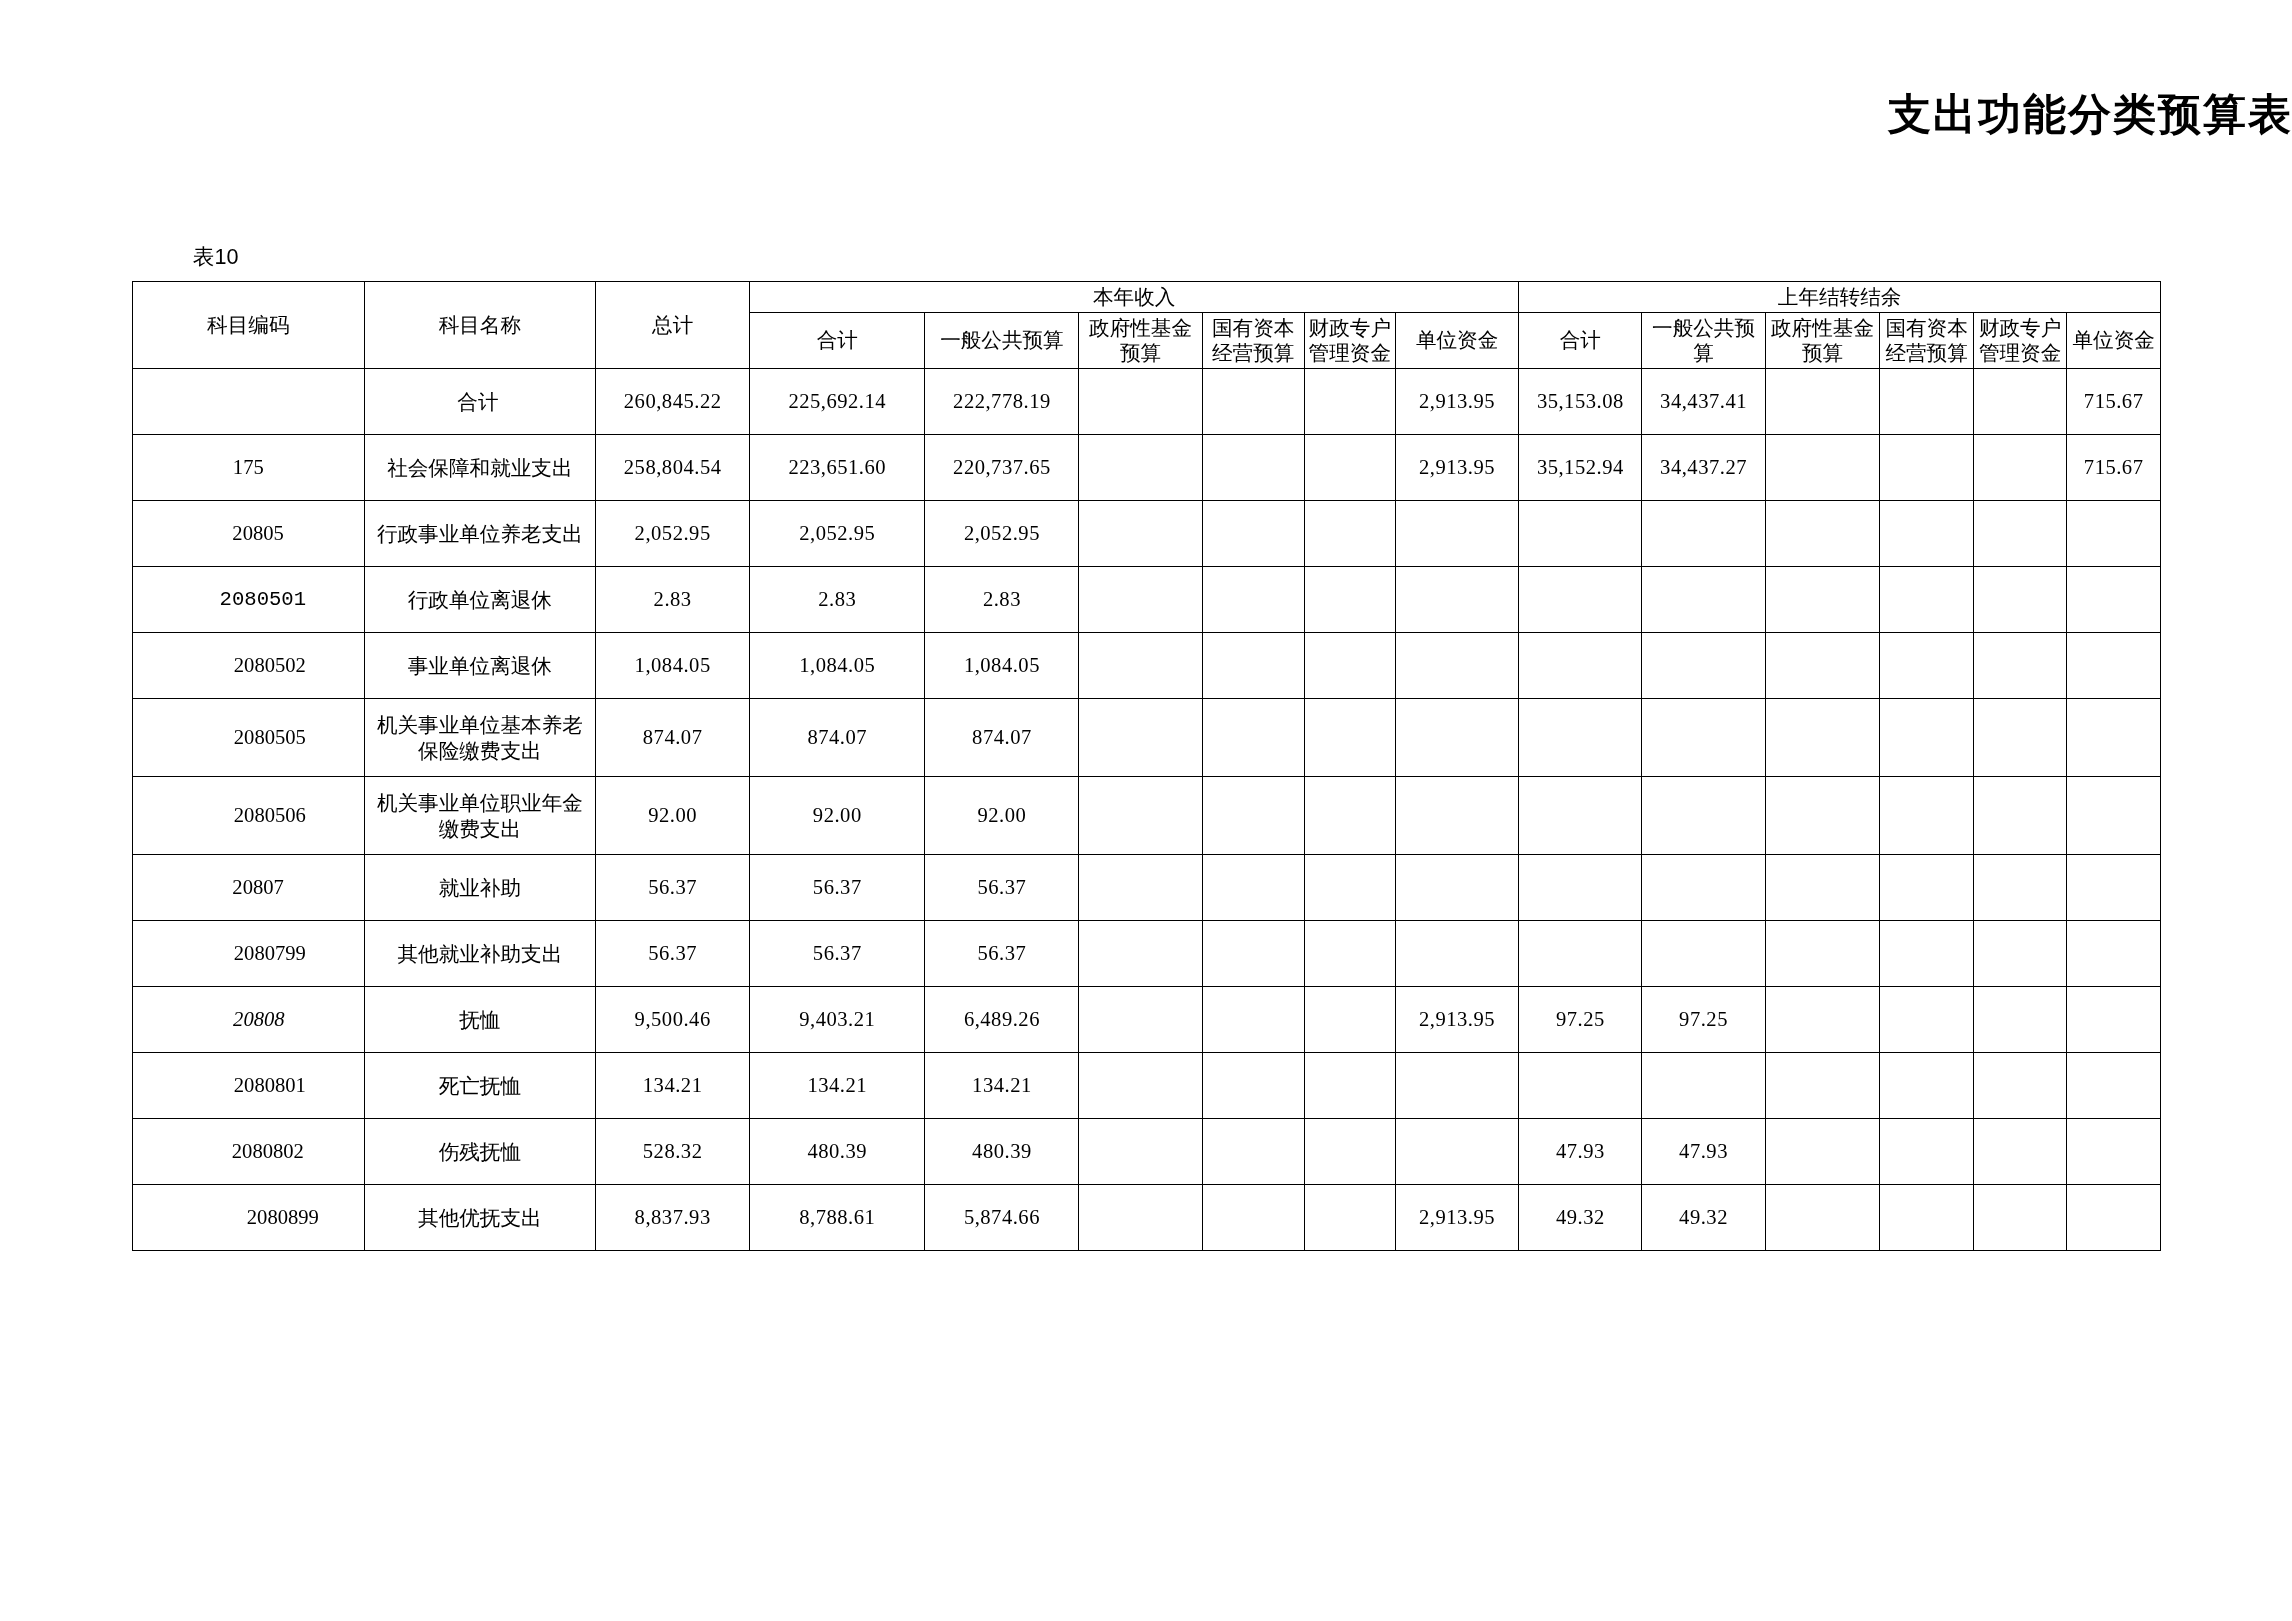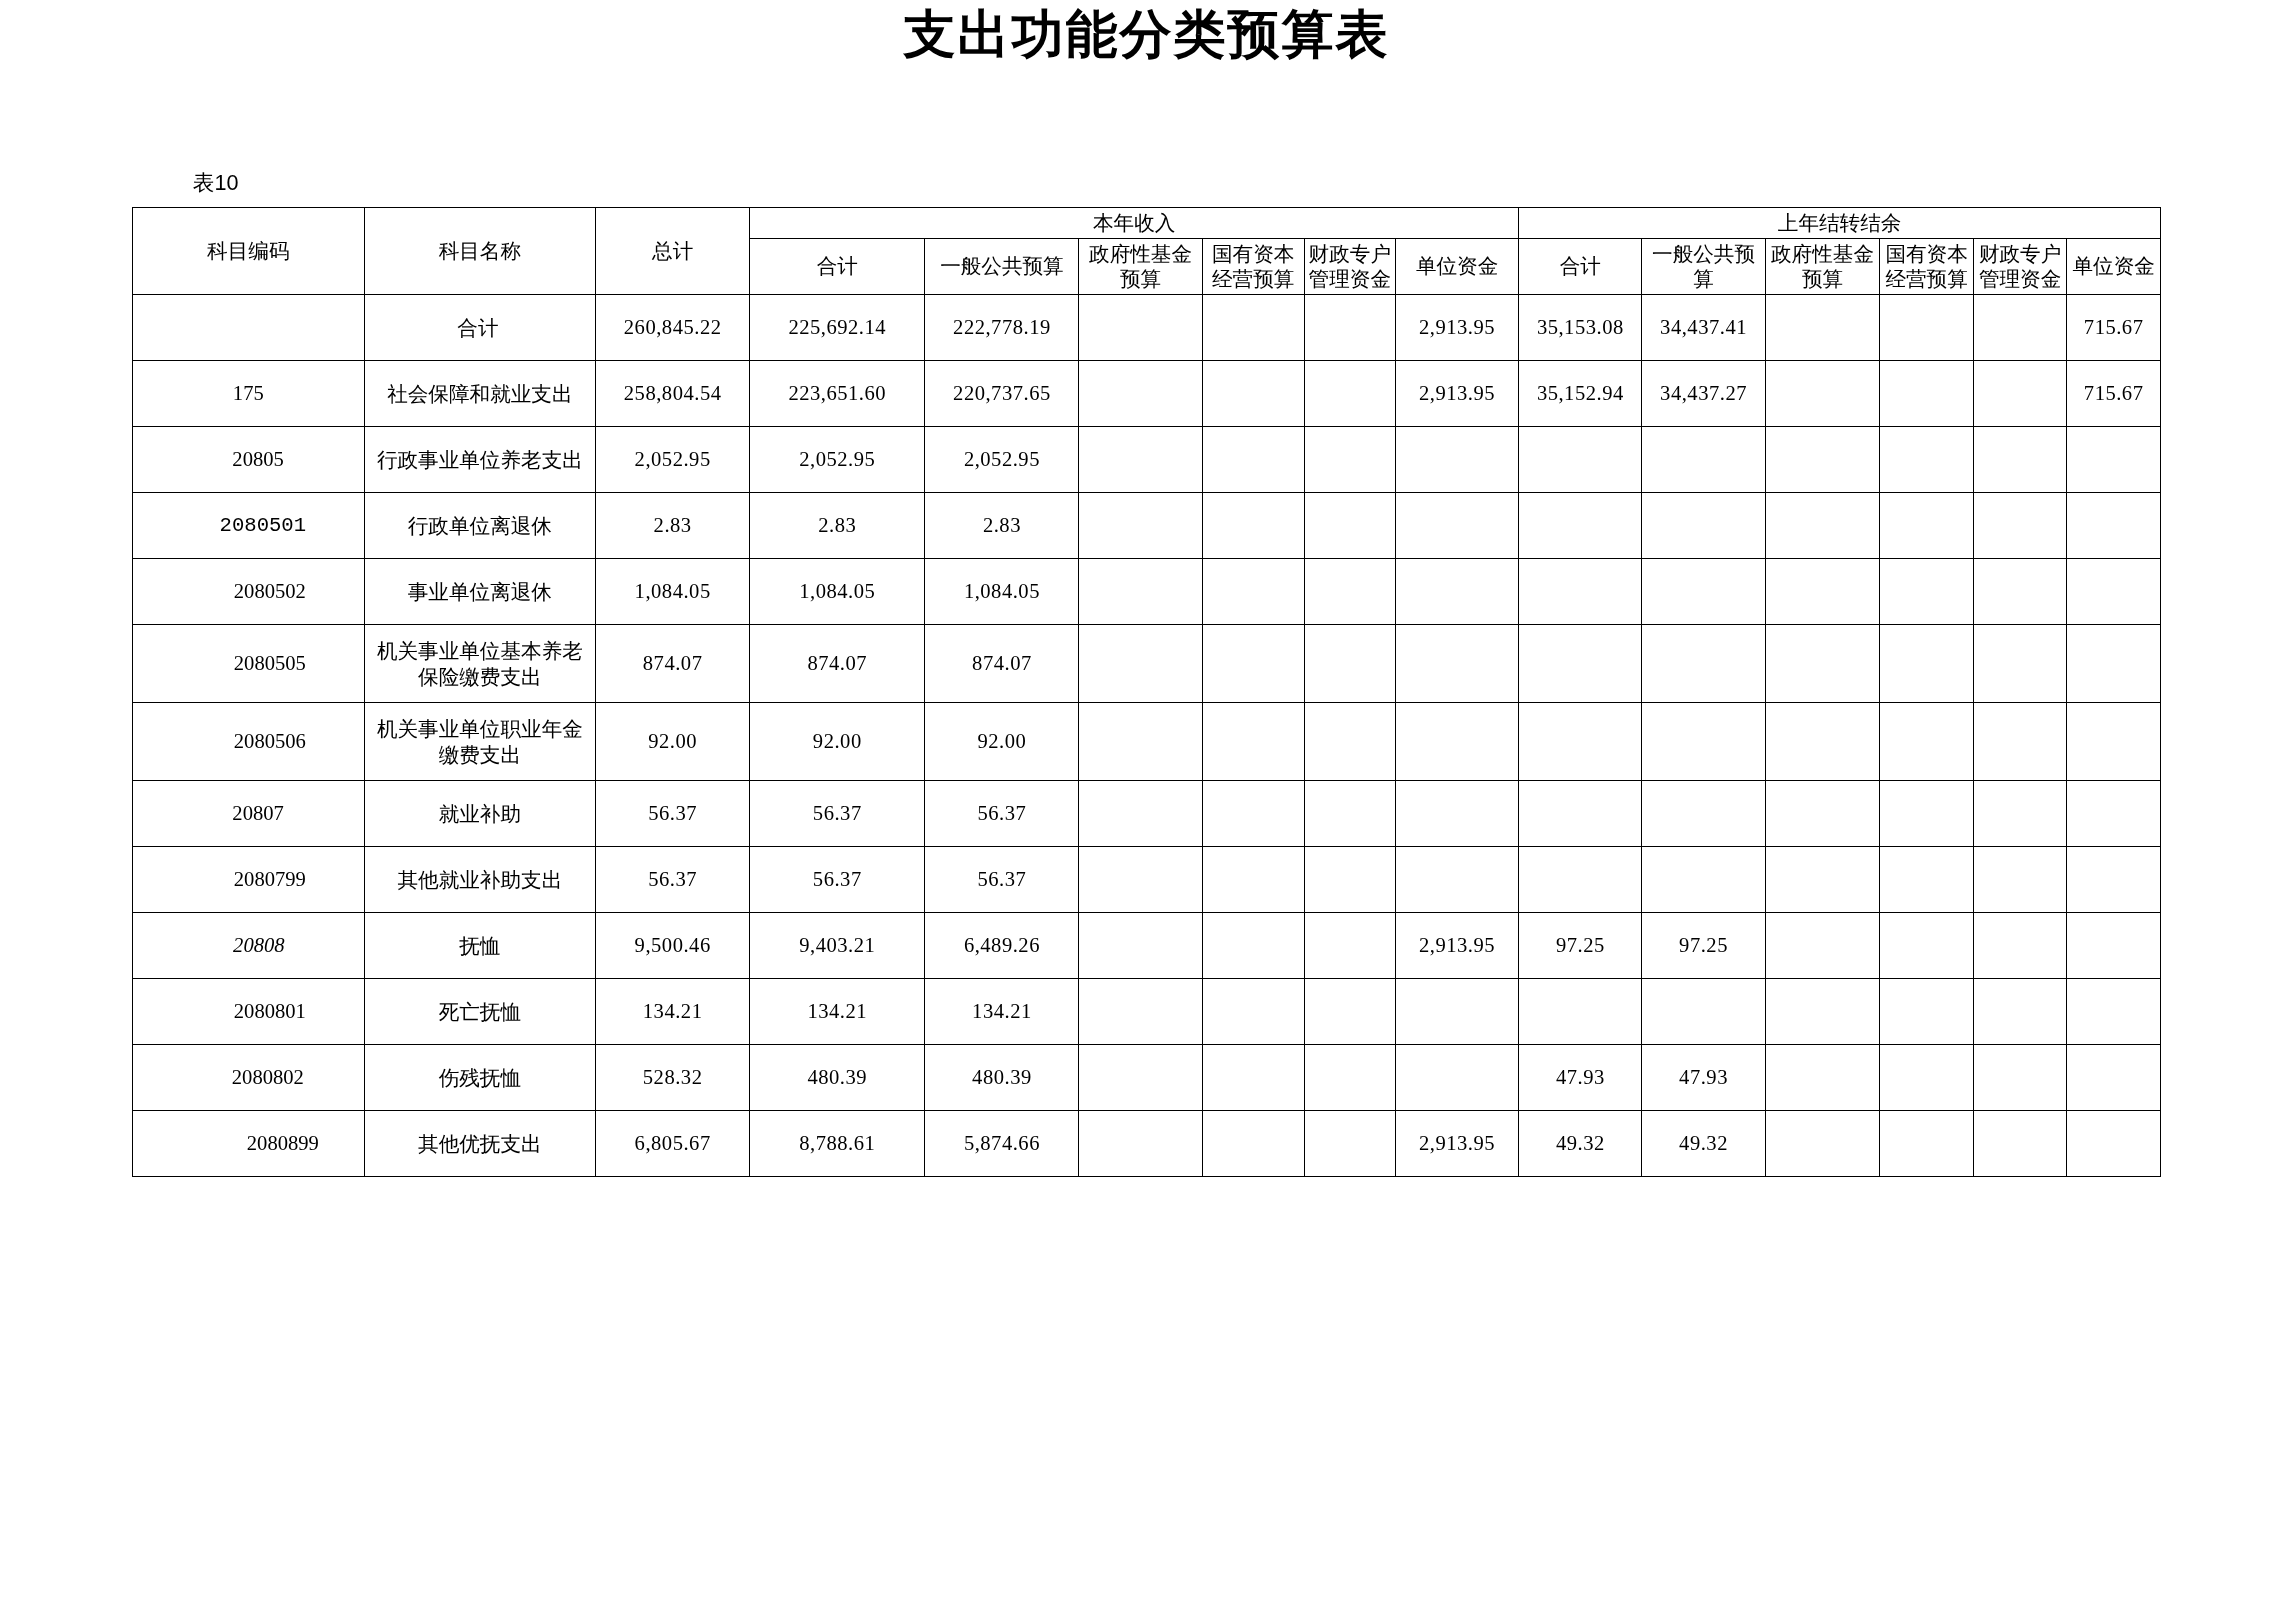--- a/index.html
+++ b/index.html
@@ -15,24 +15,25 @@
     position: relative;
   }
   .page {
     width: 2293px;
     height: 1621px;
     box-sizing: border-box;
     padding: 0;
     position: relative;
   }
   .doc-title {
-    text-align: center;
-    font-size: 52px;
+    text-align: right;
+    font-size: 43px;
     font-weight: bold;
     letter-spacing: 2px;
+    margin-top: 86px;
     font-family: "Liberation Sans", "DejaVu Sans", sans-serif;
   }
   .meta-block {
     margin: 0 auto;
     width: 2029px;
     padding-left: 9.8px;
     box-sizing: border-box;
   }
   .meta-row {
     display: flex;
@@ -376,21 +377,21 @@
           <td class="num">47.93</td>
           <td class="num">47.93</td>
           <td class="num"></td>
           <td class="num"></td>
           <td class="num"></td>
           <td class="num"></td>
         </tr>
         <tr class="data-row">
           <td class="codecell" style="padding-left: 73px;">2080899</td>
           <td class="namecell">其他优抚支出</td>
-          <td class="num">6,805.67</td>
+          <td class="num">8,837.93</td>
           <td class="num">8,788.61</td>
           <td class="num">5,874.66</td>
           <td class="num"></td>
           <td class="num"></td>
           <td class="num"></td>
           <td class="num">2,913.95</td>
           <td class="num">49.32</td>
           <td class="num">49.32</td>
           <td class="num"></td>
           <td class="num"></td>

